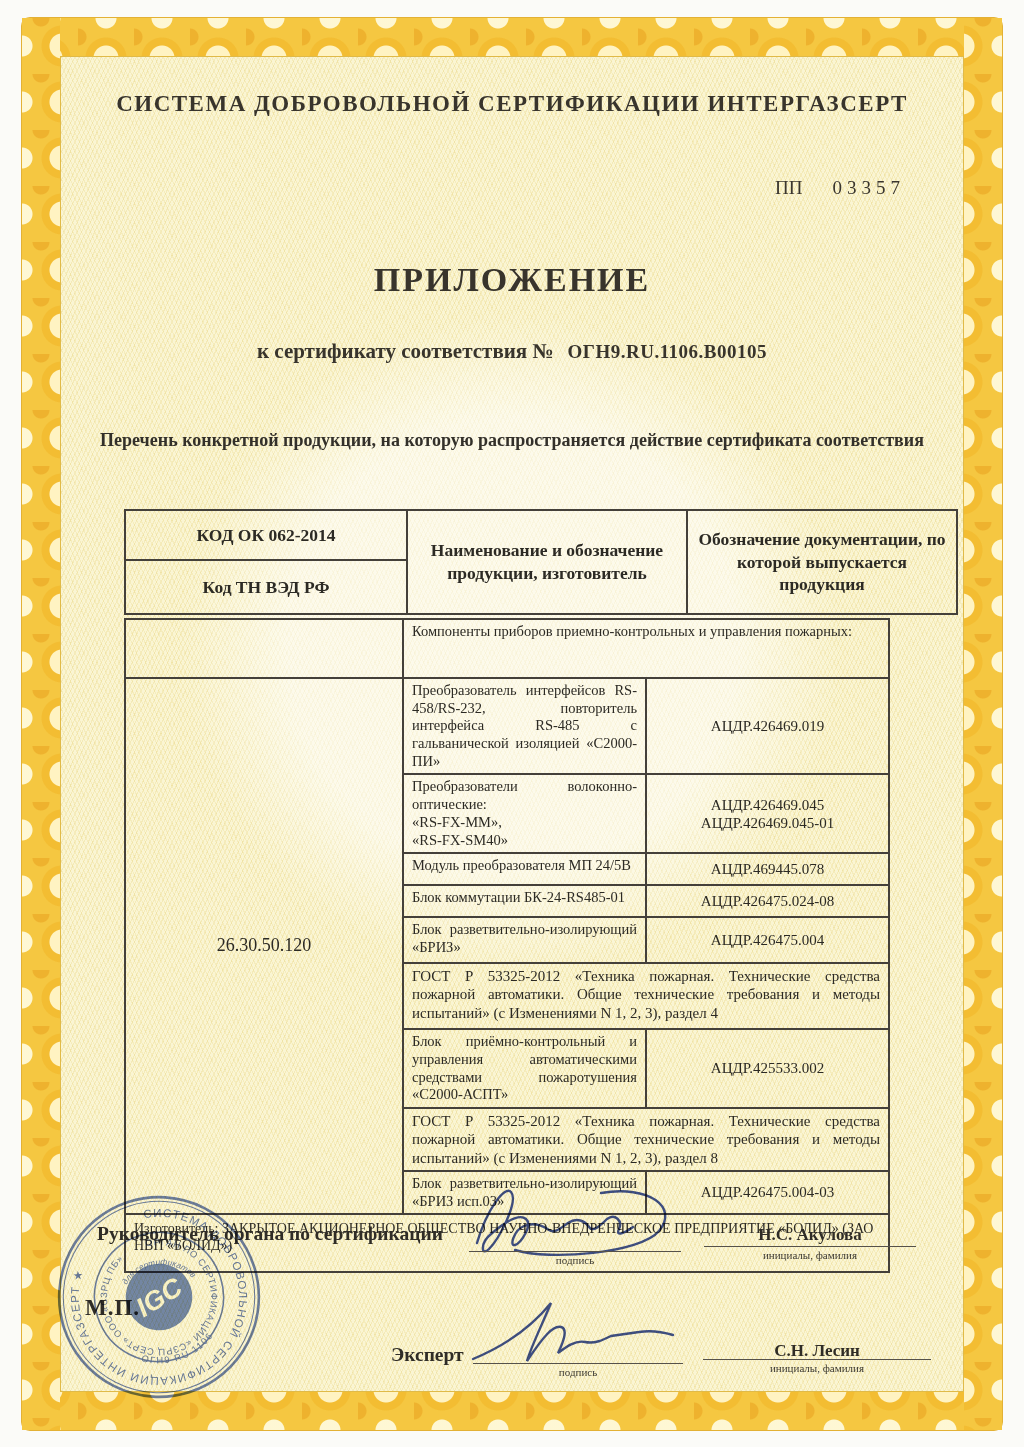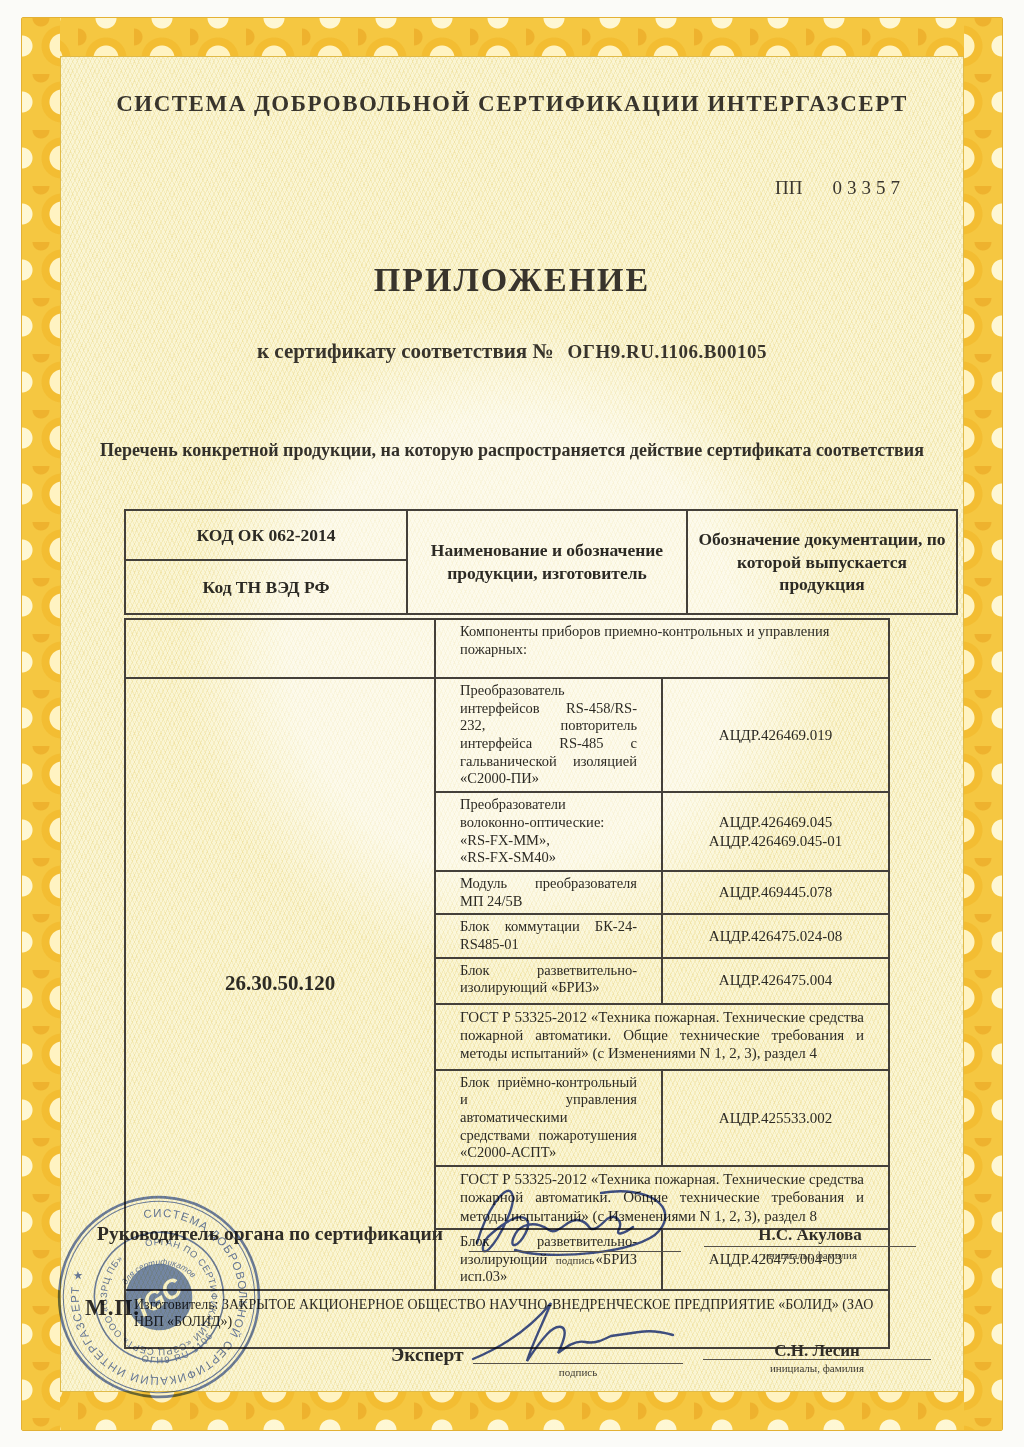--- a/index.html
+++ b/index.html
@@ -4,21 +4,21 @@
 <style>
   html,body{margin:0;padding:0;}
   body{
     width:1024px;height:1447px;position:relative;
     background:#fbfbf8;
     font-family:"Liberation Serif","DejaVu Serif",serif;
     color:#2e2b25;
     overflow:hidden;
   }
   .cert{position:absolute;left:22px;top:18px;width:980px;height:1412px;}
-  .frame{position:absolute;inset:0;background:#f5c741;outline:1px solid #e3b135;border-radius:1px;}
+  .frame{position:absolute;inset:0;background:#f5c741;outline:1px solid #e3b135;border-radius:8px;}
   .edge{position:absolute;background-color:#f5c741;}
   .edge-top,.edge-bottom{left:0;right:0;height:38px;background-size:56px 38px;background-repeat:repeat;}
   .edge-left,.edge-right{top:0;bottom:0;width:38px;background-size:38px 56px;background-repeat:repeat;}
   .edge-top{top:0;background-image:
     radial-gradient(circle at 28px 40px, #fff3c2 0 12px, #f3bd32 13px 20px, rgba(243,189,50,0) 21px),
     radial-gradient(circle at 28px 0px, rgba(255,250,220,0.95) 0 10px, rgba(255,250,220,0) 11px),
     radial-gradient(circle at 0px 19px, #eeb22e 0 8px, rgba(238,178,46,0) 9px);}
   .edge-bottom{bottom:0;background-image:
     radial-gradient(circle at 28px -2px, #fff3c2 0 12px, #f3bd32 13px 20px, rgba(243,189,50,0) 21px),
     radial-gradient(circle at 28px 38px, rgba(255,250,220,0.95) 0 10px, rgba(255,250,220,0) 11px),
@@ -41,31 +41,31 @@
     border:1px solid #e0ba48;
   }
   .abs{position:absolute;}
   .sys-title{top:34px;left:0;width:100%;text-align:center;font-weight:bold;font-size:23px;letter-spacing:1.5px;color:#38342c;}
   .pp{top:120px;right:58px;font-size:19px;color:#3a362e;}
   .pp .num{margin-left:30px;letter-spacing:5px;}
   .doc-title{top:204px;left:0;width:100%;text-align:center;font-weight:bold;font-size:34px;letter-spacing:2px;color:#38342c;}
   .cert-line{top:282px;left:0;width:100%;text-align:center;font-weight:bold;font-size:21px;color:#38342c;}
   .cert-line .num{font-size:19px;margin-left:14px;letter-spacing:0.5px;}
   .desc{top:366px;left:0;width:100%;text-align:center;font-weight:bold;font-size:18px;line-height:1.45;color:#33302a;}
-  .desc-inner{max-width:850px;margin:14px auto;}
+  .desc-inner{max-width:850px;margin:4px auto;}
 
   .tables{top:452px;left:63px;width:770px;}
   table{border-collapse:collapse;table-layout:fixed;width:766px;color:#2c2a24;}
-  td,th{border:2px solid #44403a;padding:3px 24px;vertical-align:top;font-weight:normal;}
+  td,th{border:2px solid #44403a;padding:3px 8px;vertical-align:top;font-weight:normal;}
   .thead th{font-weight:bold;font-size:17.5px;text-align:center;vertical-align:middle;line-height:1.3;padding:4px 10px;}
   .col1{width:260px;}.col2{width:258px;}.col3{width:248px;}
   .tbody{margin-top:3px;font-size:14.5px;}
   .tbody td{line-height:1.22;}
   .cat{height:38px;font-size:14.5px;padding-bottom:16px;}
-  .code-cell{text-align:center;vertical-align:middle;font-size:21px;font-weight:bold;}
+  .code-cell{text-align:center;vertical-align:middle;font-size:18px;}
   .name{text-align:justify;}
   .doc{text-align:center;vertical-align:middle;font-size:15px;}
   .pre{white-space:pre-line;}
   .gost{text-align:justify;line-height:1.3;font-size:15px;}
   .manuf{font-size:14px;line-height:1.35;padding:5px 8px;}
 
   .role{font-weight:bold;font-size:19.5px;color:#2f2c26;}
   .role1{left:36px;top:1166px;}
   .role2{left:330px;top:1287px;}
   .sigline{border-top:1.5px solid #55514a;height:0;}

